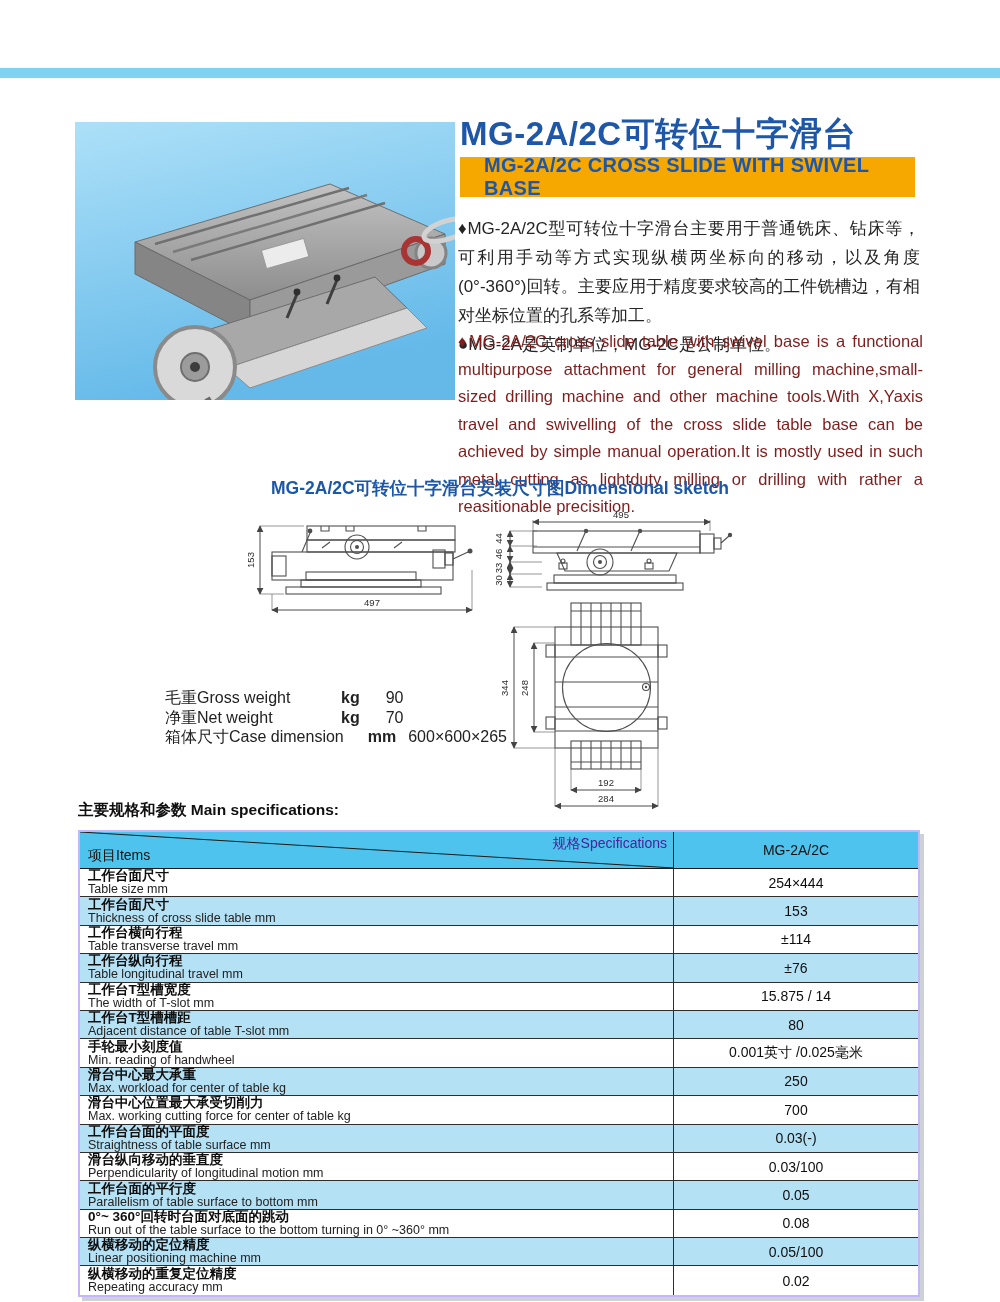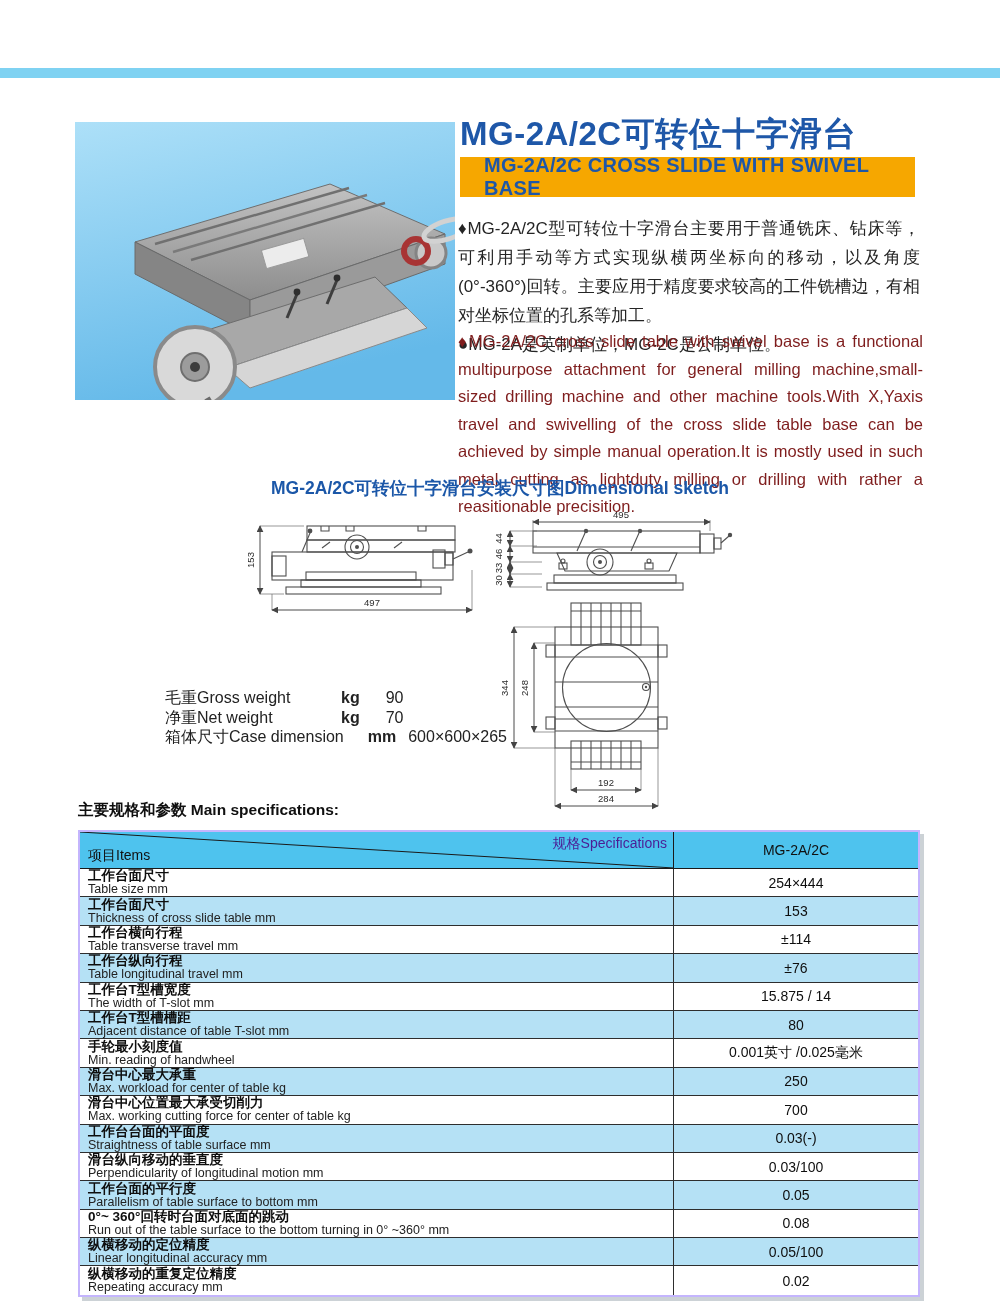--- a/index.html
+++ b/index.html
@@ -392,21 +392,21 @@
       <div class="spec-row">
         <div class="cell-item">
             <span class="zh">0°~ 360°回转时台面对底面的跳动</span>
             <span class="en">Run out of the table surface to the bottom turning in 0° ~360° mm</span>
           </div>
         <div class="cell-value">0.08</div>
       </div>
       <div class="spec-row">
         <div class="cell-item">
             <span class="zh">纵横移动的定位精度</span>
-            <span class="en">Linear longitudinal accuracy mm</span>
+            <span class="en">Linear positioning machine mm</span>
           </div>
         <div class="cell-value">0.05/100</div>
       </div>
       <div class="spec-row">
         <div class="cell-item">
             <span class="zh">纵横移动的重复定位精度</span>
             <span class="en">Repeating accuracy mm</span>
           </div>
         <div class="cell-value">0.02</div>
       </div>

